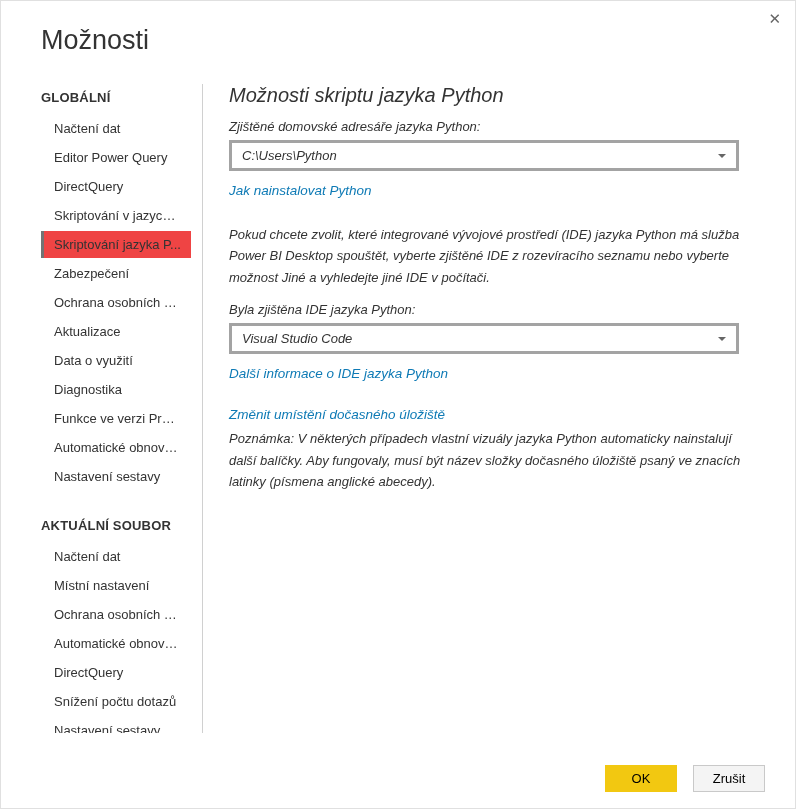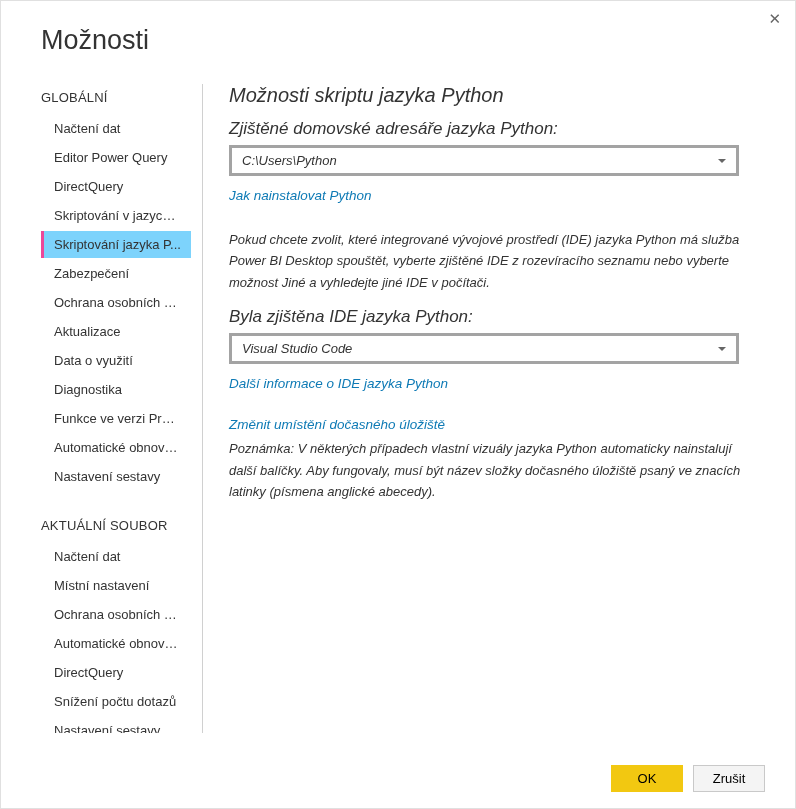--- a/index.html
+++ b/index.html
@@ -42,21 +42,21 @@
   }
   .sidebar {
     width: 162px;
     flex: none;
     border-right: 1px solid #d0d0d0;
     overflow-y: auto;
     padding-right: 0;
   }
   .side-group-title {
     font-size: 13px;
-    font-weight: 400;
+    font-weight: 700;
     color: #333;
     padding: 6px 0 10px 0;
     letter-spacing: 0.2px;
   }
   .side-group-title.second {
     padding-top: 26px;
   }
   .side-item {
     display: block;
     font-size: 13px;
@@ -64,43 +64,43 @@
     padding: 6px 10px 6px 10px;
     margin-bottom: 2px;
     cursor: pointer;
     white-space: nowrap;
     overflow: hidden;
     text-overflow: ellipsis;
     max-width: 150px;
     border-left: 3px solid transparent;
   }
   .side-item.selected {
-    background: #7dd3fc;
-    border-left: 3px solid #ec4899;
+    background: #ef4444;
+    border-left: 3px solid #737373;
   }
   .main {
     flex: 1;
     padding-left: 26px;
     overflow-y: auto;
     font-style: italic;
   }
   .main h2 {
     font-size: 20px;
     font-weight: 400;
     color: #333;
     margin-bottom: 12px;
   }
   .para {
     font-size: 13px;
     color: #333;
     line-height: 1.65;
     margin-bottom: 14px;
   }
   .field-label {
-    font-size: 17px;
+    font-size: 13px;
     color: #333;
     margin-bottom: 6px;
   }
   .dropdown {
     width: 510px;
     border: 3px solid #a3a3a3;
     padding: 5px 28px 5px 10px;
     font-size: 13px;
     color: #333;
     background: #fff;
@@ -128,21 +128,21 @@
     cursor: pointer;
     display: inline-block;
     margin-bottom: 18px;
   }
   .spacer-sm { height: 8px; }
   .footer {
     position: absolute;
     bottom: 16px;
     right: 30px;
     display: flex;
-    gap: 10px;
+    gap: 16px;
   }
   .btn {
     min-width: 72px;
     padding: 5px 16px;
     font-size: 13px;
     border: 1px solid #c9c9c9;
     background: #f4f4f4;
     cursor: pointer;
     text-align: center;
   }

